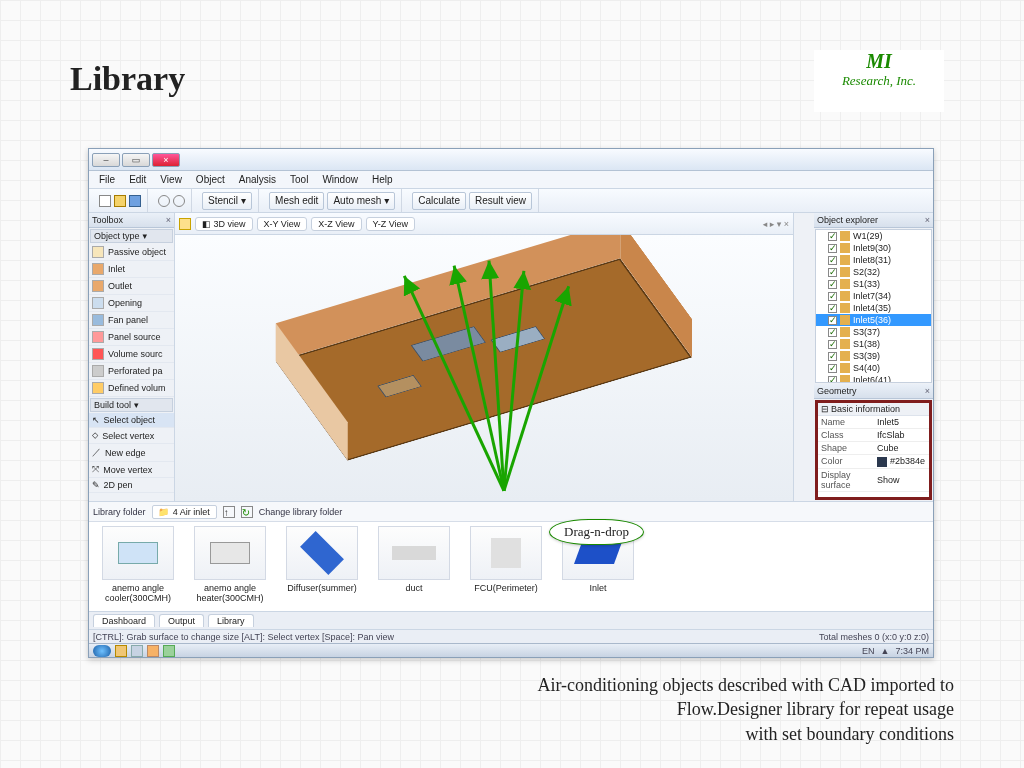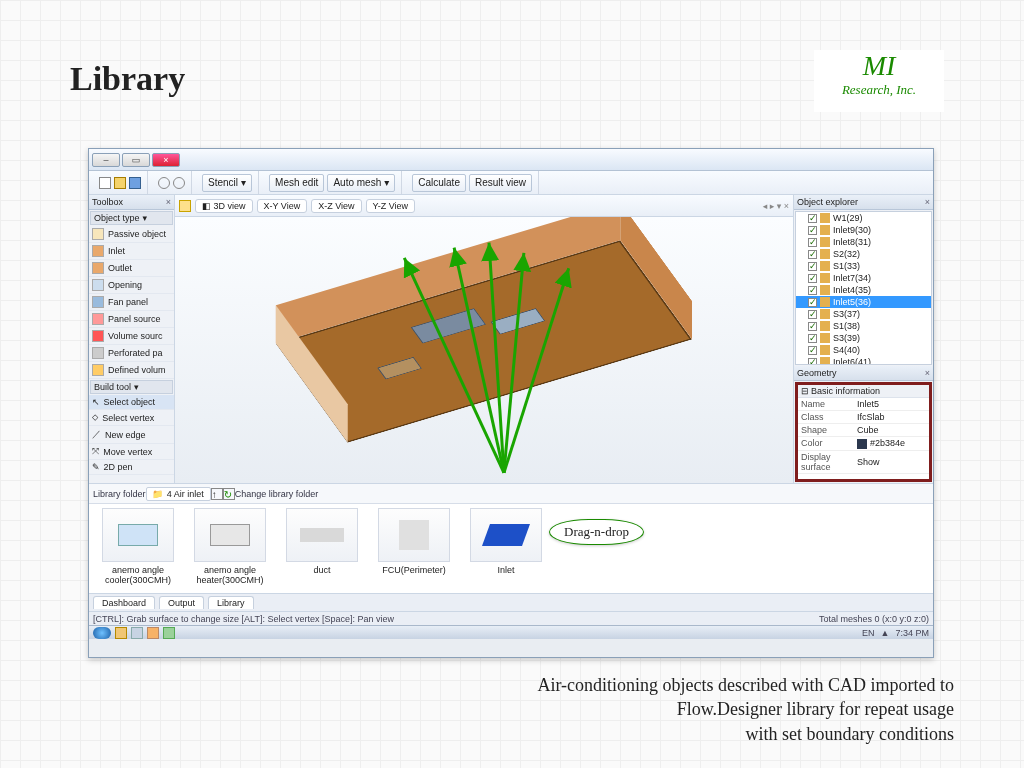--- a/index.html
+++ b/index.html
@@ -24,21 +24,21 @@
     font-size: 34px;
     color: #222;
   }
   .logo {
     position: absolute; top: 50px; right: 80px;
     width: 130px; height: 62px;
     background: #fff;
     font-family: "Times New Roman", serif;
     text-align: center;
   }
-  .logo-main { font-size: 28px; font-weight: normal; color: #1a8a00; font-style: italic; }
+  .logo-main { font-size: 20px; font-weight: bold; color: #1a8a00; font-style: italic; }
   .logo-sub  { font-size: 13px; color: #1a8a00; font-style: italic; }
 
   
   .app {
     position: absolute;
     left: 88px; top: 148px;
     width: 846px; height: 510px;
     background: #e9edf2;
     border: 1px solid #8aa0b8;
     box-shadow: 0 2px 6px rgba(0,0,0,0.2);
@@ -165,20 +165,21 @@
   .equip.e1{left:35%;top:20%;width:70px;height:28px;}
   .equip.e2{left:55%;top:35%;width:50px;height:22px;background:#9aaec2;}
   .equip.e3{left:20%;top:45%;width:40px;height:20px;background:#b49060;}
 
   
   .rightcol {
     width: 140px;
     display:flex;flex-direction:column;
     background:#eef1f6;
     border-left:1px solid #cbd6e4;
+    padding-left:20px;
   }
   .tree {
     flex:1; overflow:hidden;
     background:#fff; margin:1px; border:1px solid #c6d0de;
     font-size:9px;
   }
   .tree-row { display:flex;align-items:center;gap:3px;padding:1px 3px 1px 12px; }
   .tree-row .chk { width:9px;height:9px;border:1px solid #888;display:inline-block;background:#fff;position:relative;}
   .tree-row .chk::after{content:"✓";position:absolute;top:-2px;left:0;font-size:9px;color:#1a6b00;}
   .tree-row .obj-ico{width:10px;height:10px;background:#e4b04e;display:inline-block;}
@@ -194,21 +195,21 @@
 
   
   .library-strip {
     height: 128px;
     border-top:1px solid #cbd6e4;
     background:#f6f8fb;
     display:flex;flex-direction:column;
   }
   .lib-toolbar {
     height:20px;
-    display:flex;align-items:center;
+    display:flex;align-items:center;gap:6px;
     padding:0 4px;
     border-bottom:1px solid #d6dde8;
   }
   .lib-toolbar .lbl { font-size:9px;color:#334; }
   .lib-toolbar .folder {
     padding:1px 6px; border:1px solid #c6d0de;border-radius:2px;
     background:#fff; font-size:9px;
     display:flex;align-items:center;gap:3px;
   }
   .lib-items {
@@ -274,20 +275,30 @@
   <div class="app">
 
     <div class="titlebar">
       <div class="winbtns">
         <div class="winbtn">–</div>
         <div class="winbtn">▭</div>
         <div class="winbtn close">×</div>
       </div>
     </div>
 
+    <div class="menubar">
+      <span>File</span>
+      <span>Edit</span>
+      <span>View</span>
+      <span>Object</span>
+      <span>Analysis</span>
+      <span>Tool</span>
+      <span>Window</span>
+      <span>Help</span>
+    </div>
 
     <div class="toolbar-main">
       <div class="tb-group">
         <span class="tb-icon" style="background:#fff;border:1px solid #888"></span>
         <span class="tb-icon" style="background:#f5d36b;border:1px solid #a67c00"></span>
         <span class="tb-icon" style="background:#6ea0e0;border:1px solid #35608f"></span>
       </div>
       <div class="tb-group">
         <span class="tb-icon" style="border:1px solid #888;border-radius:50%"></span>
         <span class="tb-icon" style="border:1px solid #888;border-radius:50%"></span>
@@ -538,20 +549,26 @@
             <span>anemo angle cooler(300CMH)</span>
           </div>
         <div class="lib-item">
             <div class="lib-thumb">
               <div class="lib-shape" style="background:#e7e7e7;border:1px solid #999"></div>
             </div>
             <span>anemo angle heater(300CMH)</span>
           </div>
         <div class="lib-item">
             <div class="lib-thumb">
+              <div class="lib-shape" style="background:#2f66d0;transform:rotate(45deg);"></div>
+            </div>
+            <span>Diffuser(summer)</span>
+          </div>
+        <div class="lib-item">
+            <div class="lib-thumb">
               <div class="lib-shape" style="background:#d9d9d9;width:44px;height:14px"></div>
             </div>
             <span>duct</span>
           </div>
         <div class="lib-item">
             <div class="lib-thumb">
               <div class="lib-shape" style="background:#e0e0e0;width:30px;height:30px"></div>
             </div>
             <span>FCU(Perimeter)</span>
           </div>

